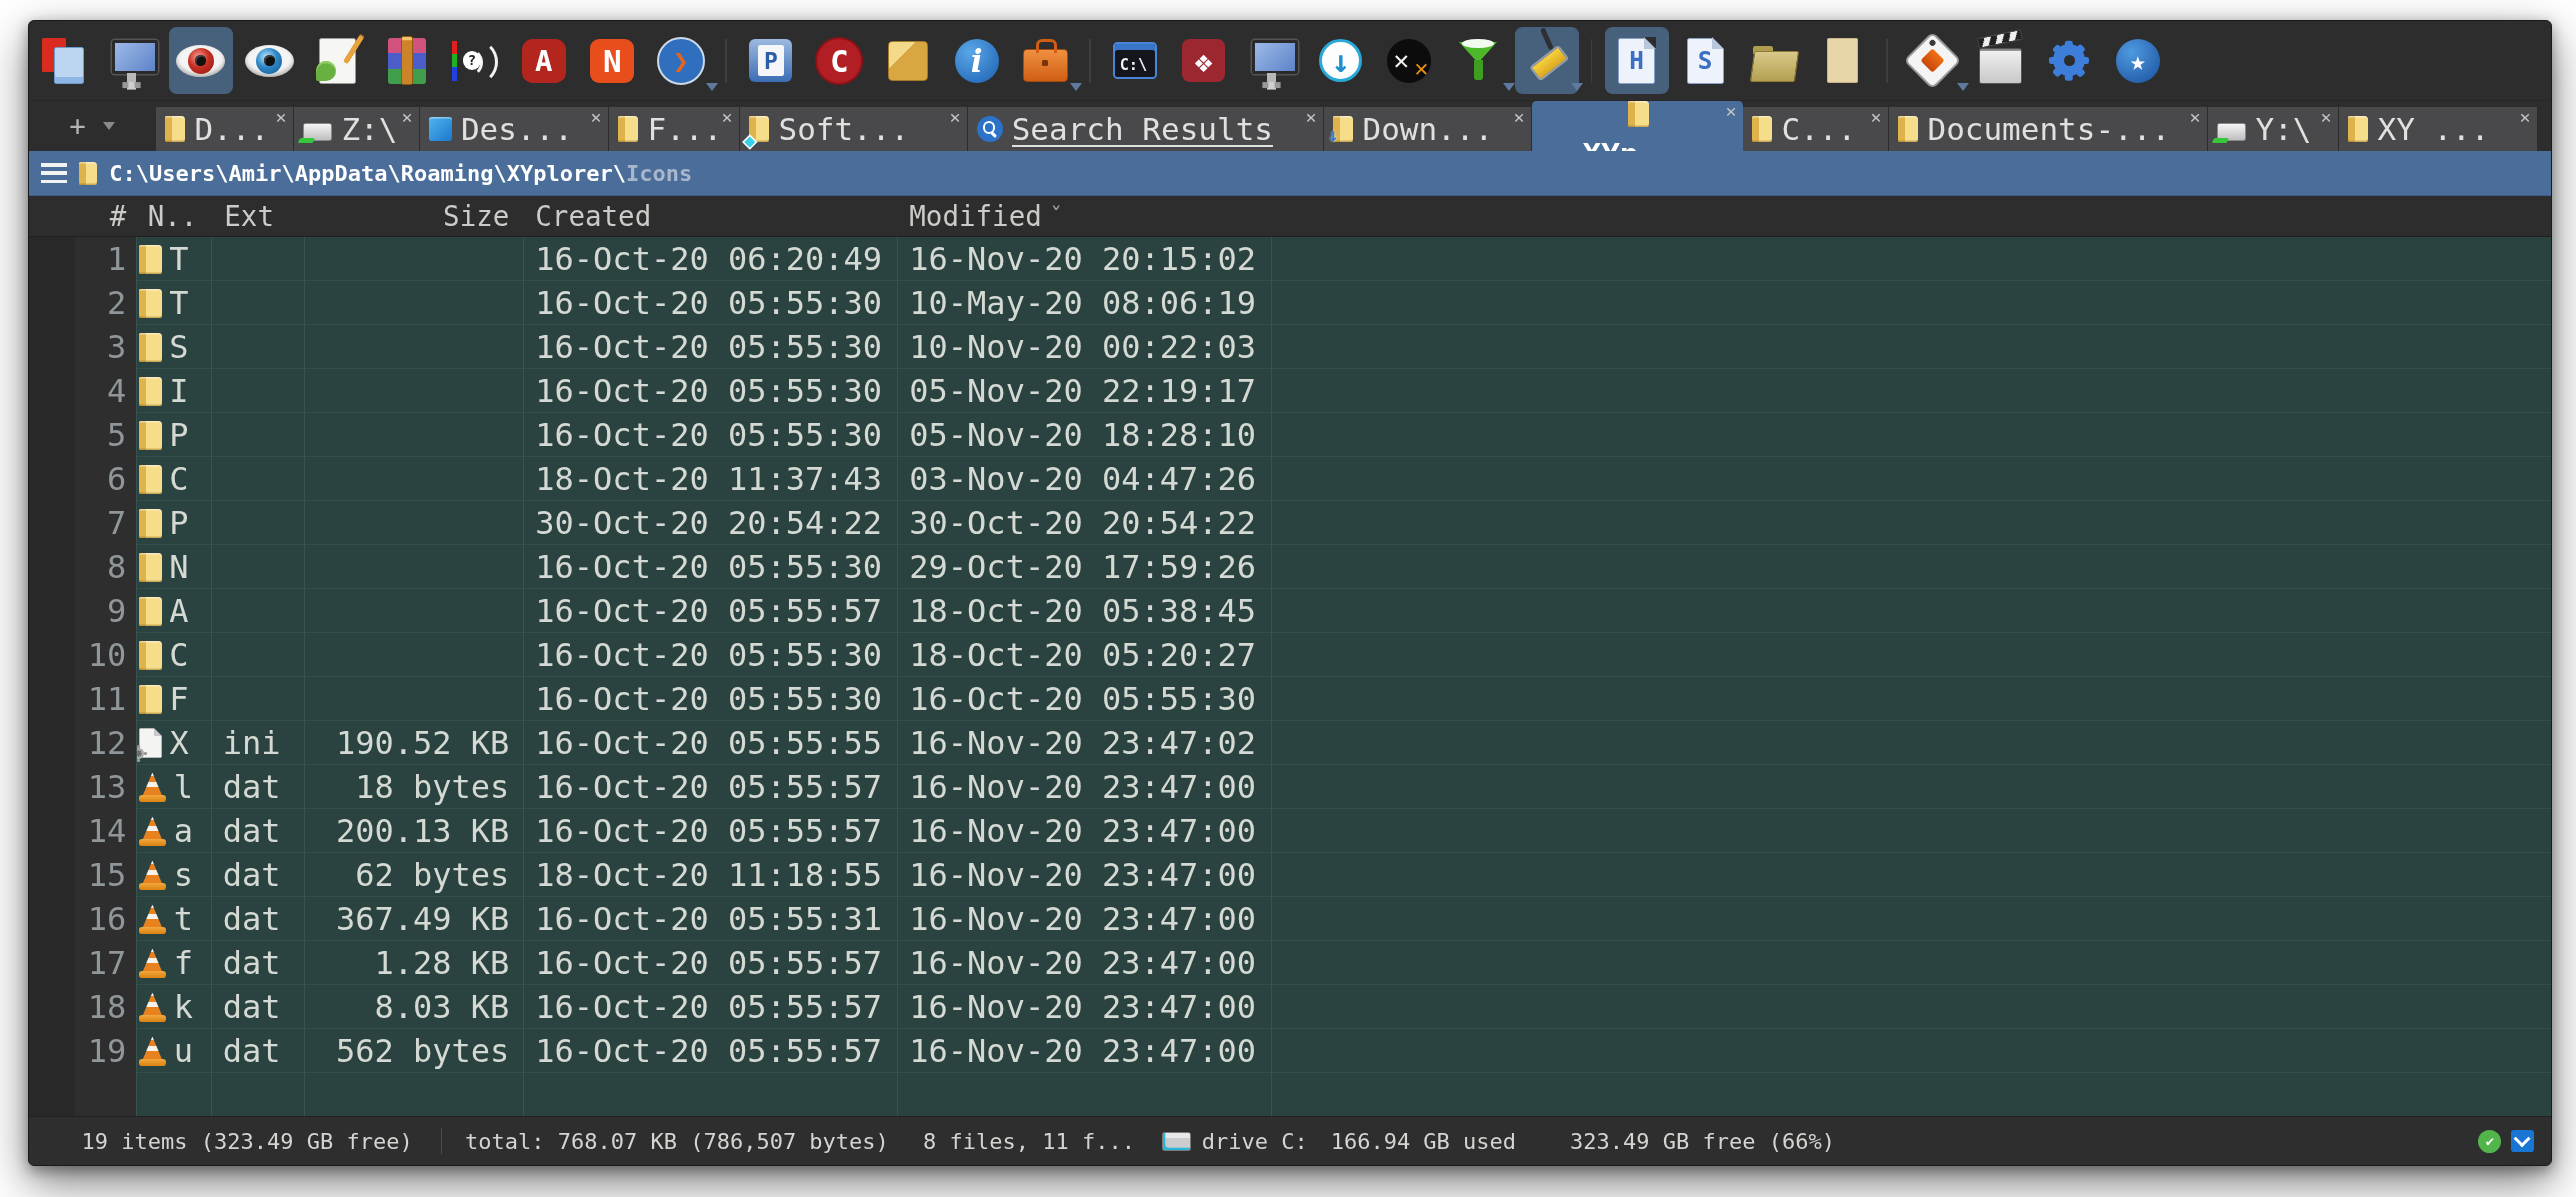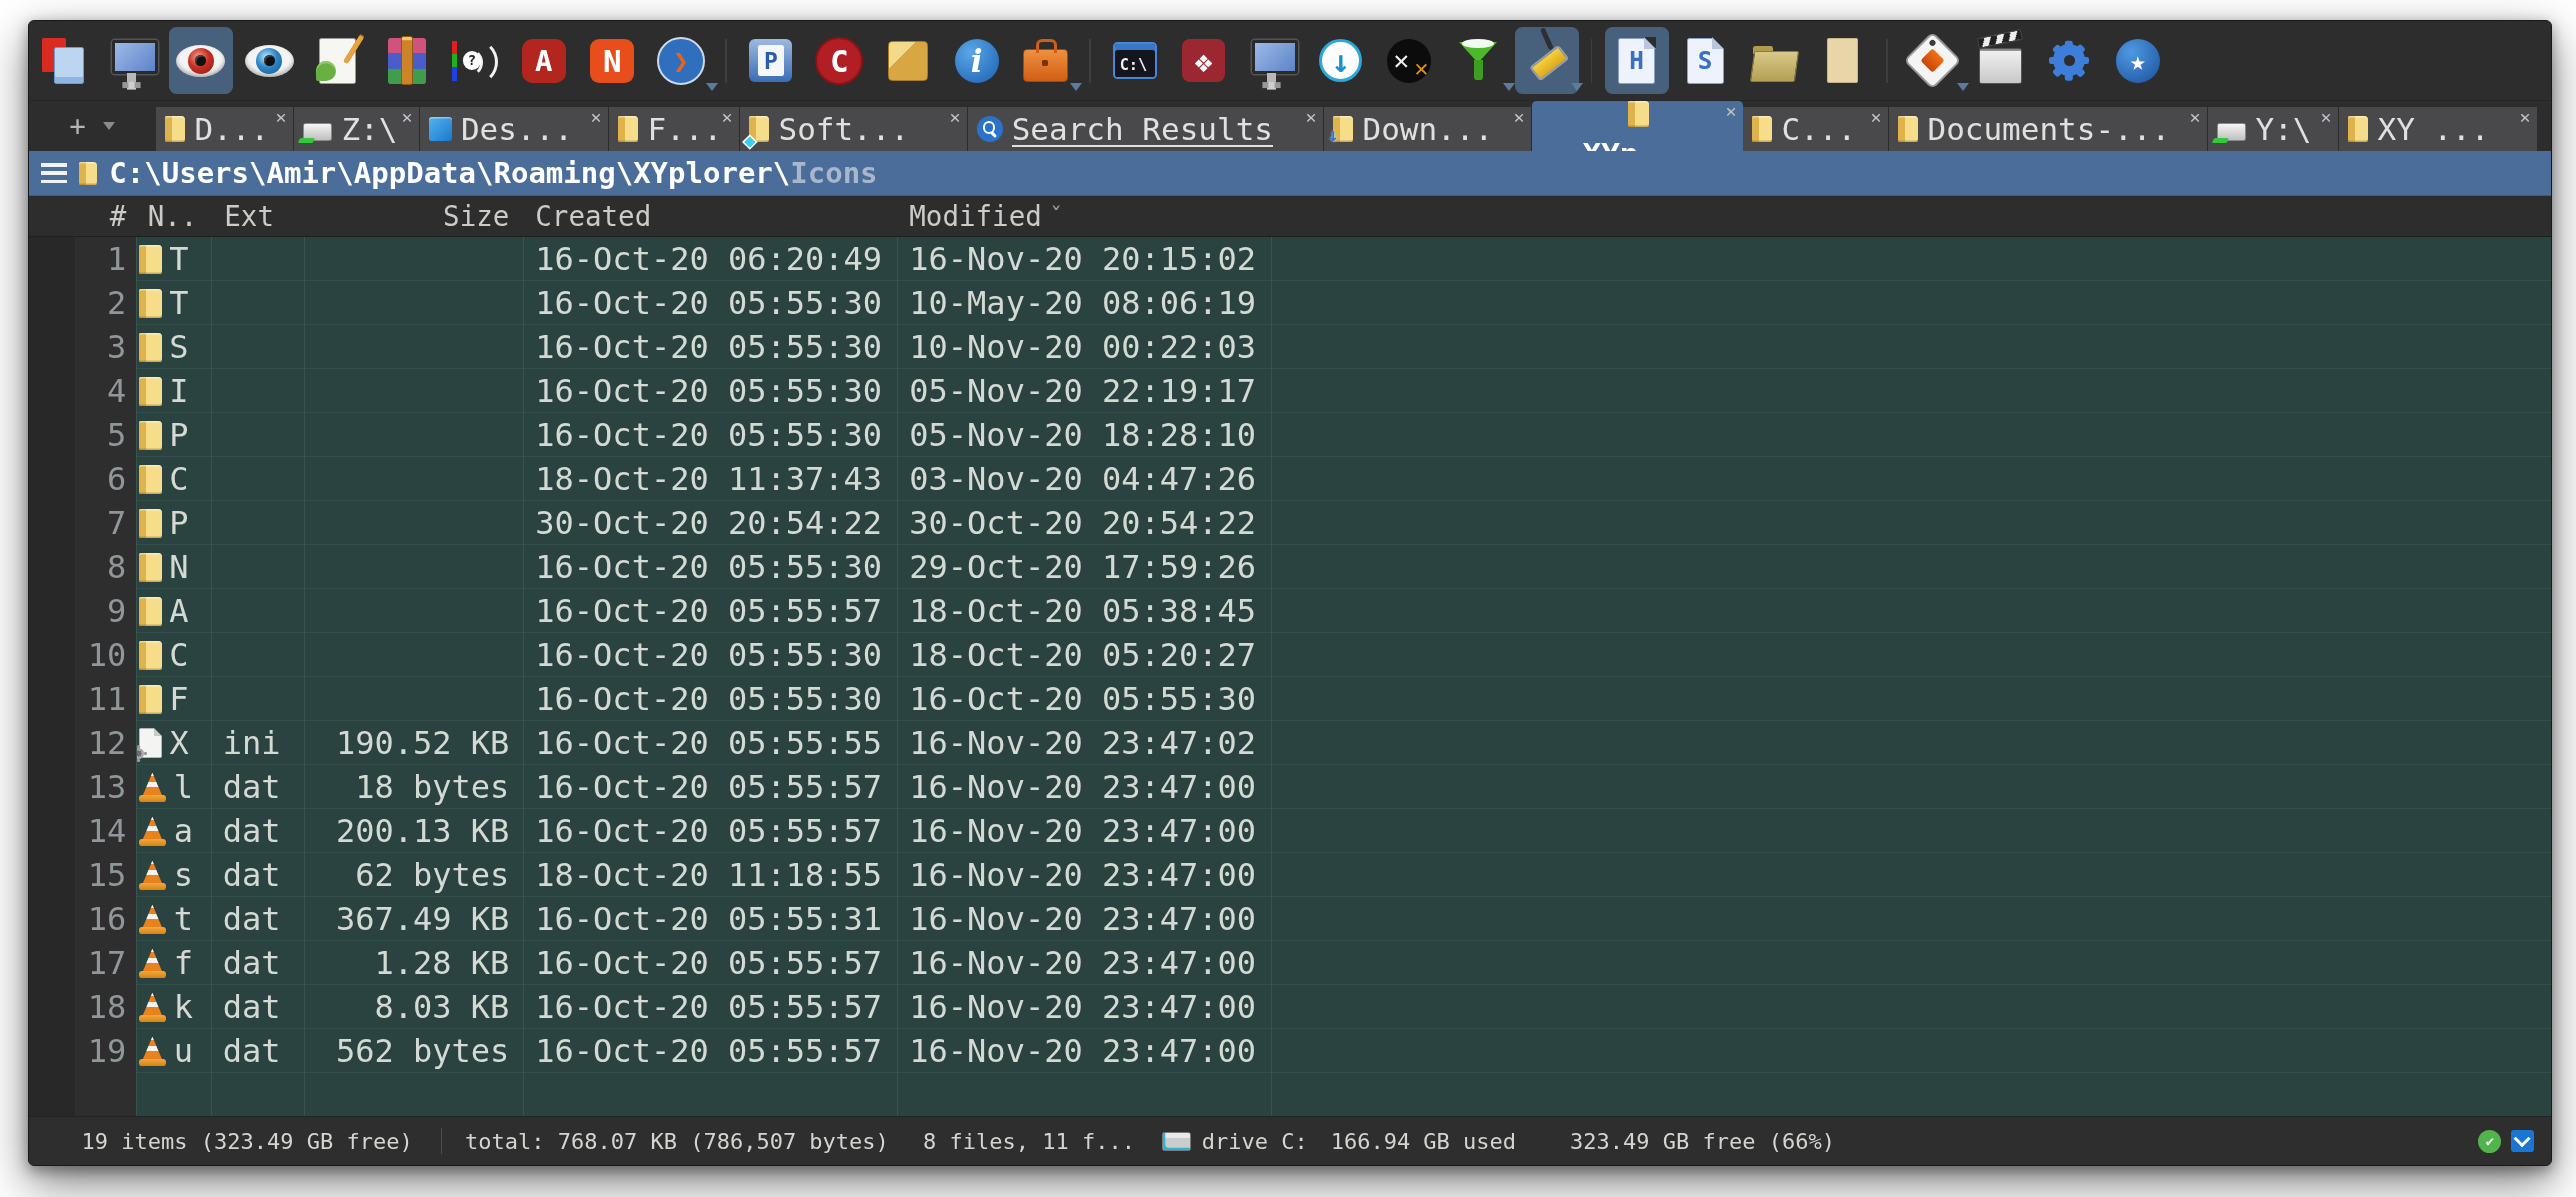--- a/index.html
+++ b/index.html
@@ -95,21 +95,21 @@
   .t-drive::after{content:"";position:absolute;left:-4.6px;bottom:-3.1px;width:15.3px;height:4.6px;background:#35c83a;border-radius:1.5px;transform:skewX(-24deg);}
   .t-desktop{width:23px;height:24.4px;border-radius:3.1px;background:linear-gradient(135deg,#53b4f0,#1a78cc);box-shadow:inset 0 1.5px 0 rgba(255,255,255,.4);}
   .t-search{position:relative;width:26px;height:26px;border-radius:50%;background:#2b72c8;}
   .t-search::before{content:"";position:absolute;left:6.1px;top:5.3px;width:8.4px;height:8.4px;border:2.3px solid #fff;border-radius:50%;}
   .t-search::after{content:"";position:absolute;left:15.3px;top:14.5px;width:3.1px;height:6.9px;background:#fff;transform:rotate(-45deg);border-radius:1.5px;}
   .ov-down{position:absolute;left:-4.6px;bottom:-3.1px;color:#2979d8;font-size:18.3px;font-weight:bold;text-shadow:0 0 2.3px #fff;}
   .ov-diamond{position:absolute;left:-3.1px;bottom:-3.8px;width:7.6px;height:7.6px;background:#3ad0e8;transform:rotate(45deg);box-shadow:0 0 0 1.5px #fff;}
   
   .addressbar{height:44px;background:#4a6d99;display:flex;align-items:center;gap:12.2px;padding-left:12.2px;flex:0 0 auto;border-bottom:1.5px solid #3c5c86;}
   .burger{width:26px;height:20.6px;background:linear-gradient(#f2f2f2 0 3.8px,transparent 3.8px 8.4px,#f2f2f2 8.4px 12.2px,transparent 12.2px 17px,#f2f2f2 17px);}
-  .path{font-size:29px;font-weight:bold;color:#ffffff;white-space:pre;}
+  .path{font-size:22px;font-weight:bold;color:#ffffff;white-space:pre;}
   .path .hl{color:#a9b7cc;}
   
   .lheader{height:41px;background:#2d2d2d;display:flex;align-items:center;padding-left:46px;font-size:27.5px;color:#caccc7;flex:0 0 auto;position:relative;box-sizing:border-box;border-bottom:1.5px solid #1f1f1f;}
   .hcell{box-sizing:border-box;white-space:nowrap;display:flex;align-items:center;}
   .sortcaret{font-size:23px;color:#9aa19c;margin-left:7.6px;}
   
   .listwrap{flex:1;background:#2b4340;position:relative;overflow:hidden;}
   .leftedge{position:absolute;left:0;top:0;bottom:0;width:46px;background:#282828;}
   .gutter{position:absolute;left:46px;top:0;bottom:0;width:61px;background:#2e2e2e;}
   .vline{position:absolute;top:0;bottom:0;width:1.5px;background:#3a534f;}

